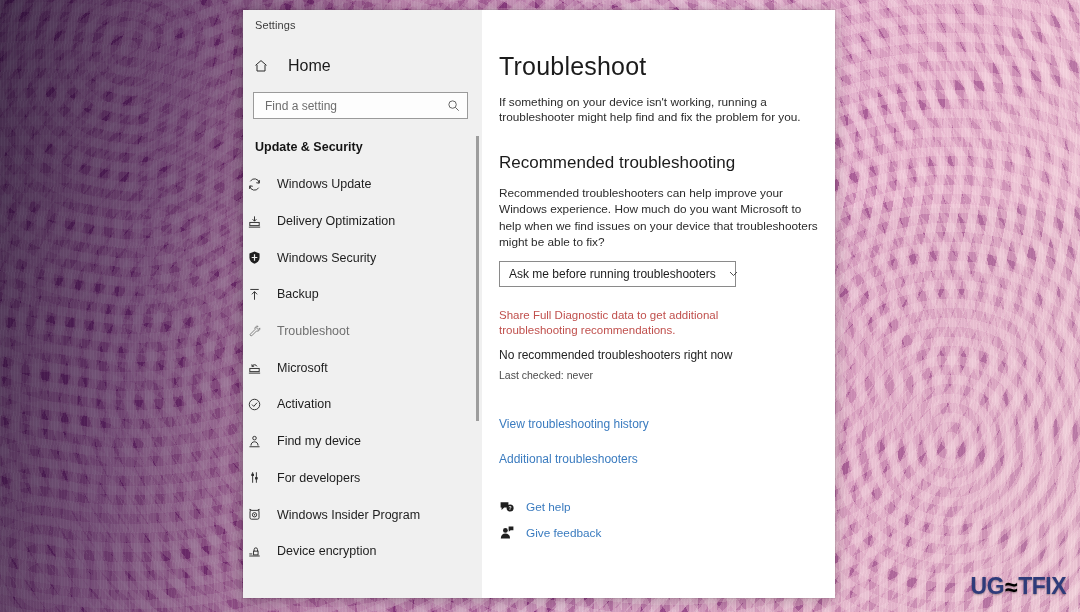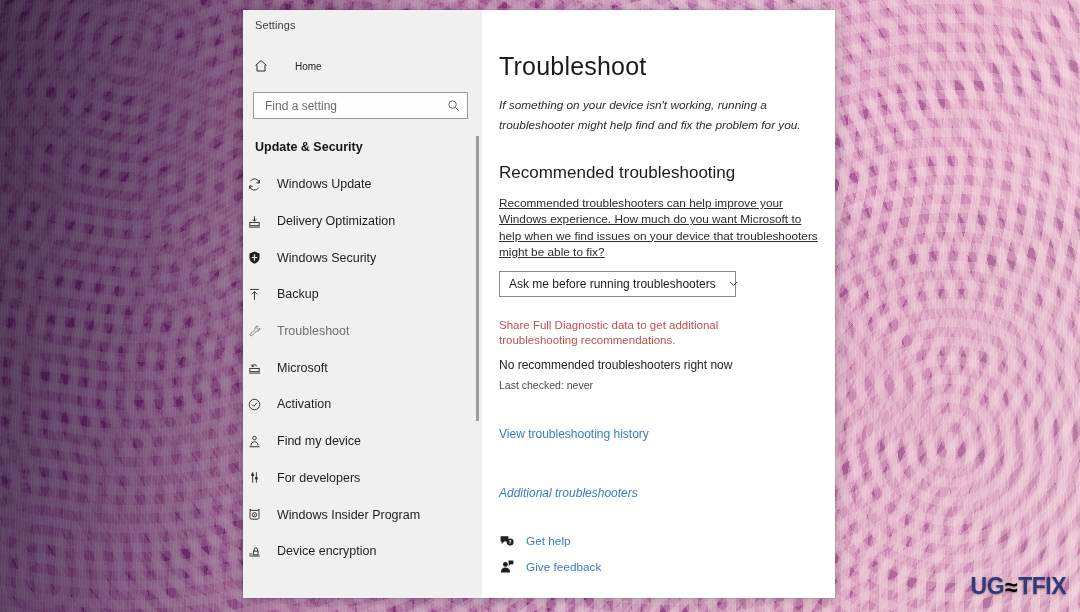--- a/index.html
+++ b/index.html
@@ -86,23 +86,23 @@
   .home-row {
     display: flex;
     align-items: center;
     height: 28px;
     padding-left: 10px;
     margin-top: 12px;
     cursor: default;
   }
   .home-row .ic { width: 26px; display:flex; align-items:center; }
   .home-label {
-    font-size: 10px;
+    font-size: 16px;
     color: #1b1b1b;
-    margin-left: 16px;
+    margin-left: 9px;
   }
   .search-wrap {
     margin: 12px 14px 0 10px;
   }
   .search-box {
     height: 25px;
     border: 1px solid #9a9a9a;
     background: #fdfdfd;
     display: flex;
     align-items: center;
@@ -176,39 +176,37 @@
   }
   .page-title {
     font-size: 25px;
     font-weight: normal;
     color: #1b1b1b;
     margin: 0 0 14px 0;
     letter-spacing: .2px;
   }
   .intro {
     font-size: 11.8px;
-    line-height: 20px;
+    line-height: 15px;
     color: #2b2b2b;
     max-width: 323px;
     margin: 0;
-    font-style: italic;
   }
   .subhead {
     font-size: 17px;
     color: #1b1b1b;
     margin: 28px 0 12px 0;
     font-weight: normal;
   }
   .body-text {
     font-size: 11.8px;
     line-height: 16.4px;
     color: #2b2b2b;
     max-width: 326px;
     margin: 0;
-    text-decoration: underline;
   }
   .combo {
     margin-top: 10px;
     width: 218px;
     height: 24px;
     border: 1px solid #8a8a8a;
     background: #fff;
     display: flex;
     align-items: center;
     justify-content: space-between;
@@ -238,21 +236,21 @@
     color: #4a4a4a;
     margin: 7px 0 0 0;
   }
   .link {
     display: inline-block;
     font-size: 12px;
     color: #3a7bbf;
     cursor: pointer;
   }
   .link-history { margin-top: 36px; }
-  .link-additional { margin-top: 44px; font-style: italic; }
+  .link-additional { margin-top: 20px; }
 
   .footer-links { margin-top: 30px; }
   .footer-row {
     display: flex;
     align-items: center;
     height: 21px;
     margin-bottom: 5px;
   }
   .footer-row .ic {
     width: 27px;

